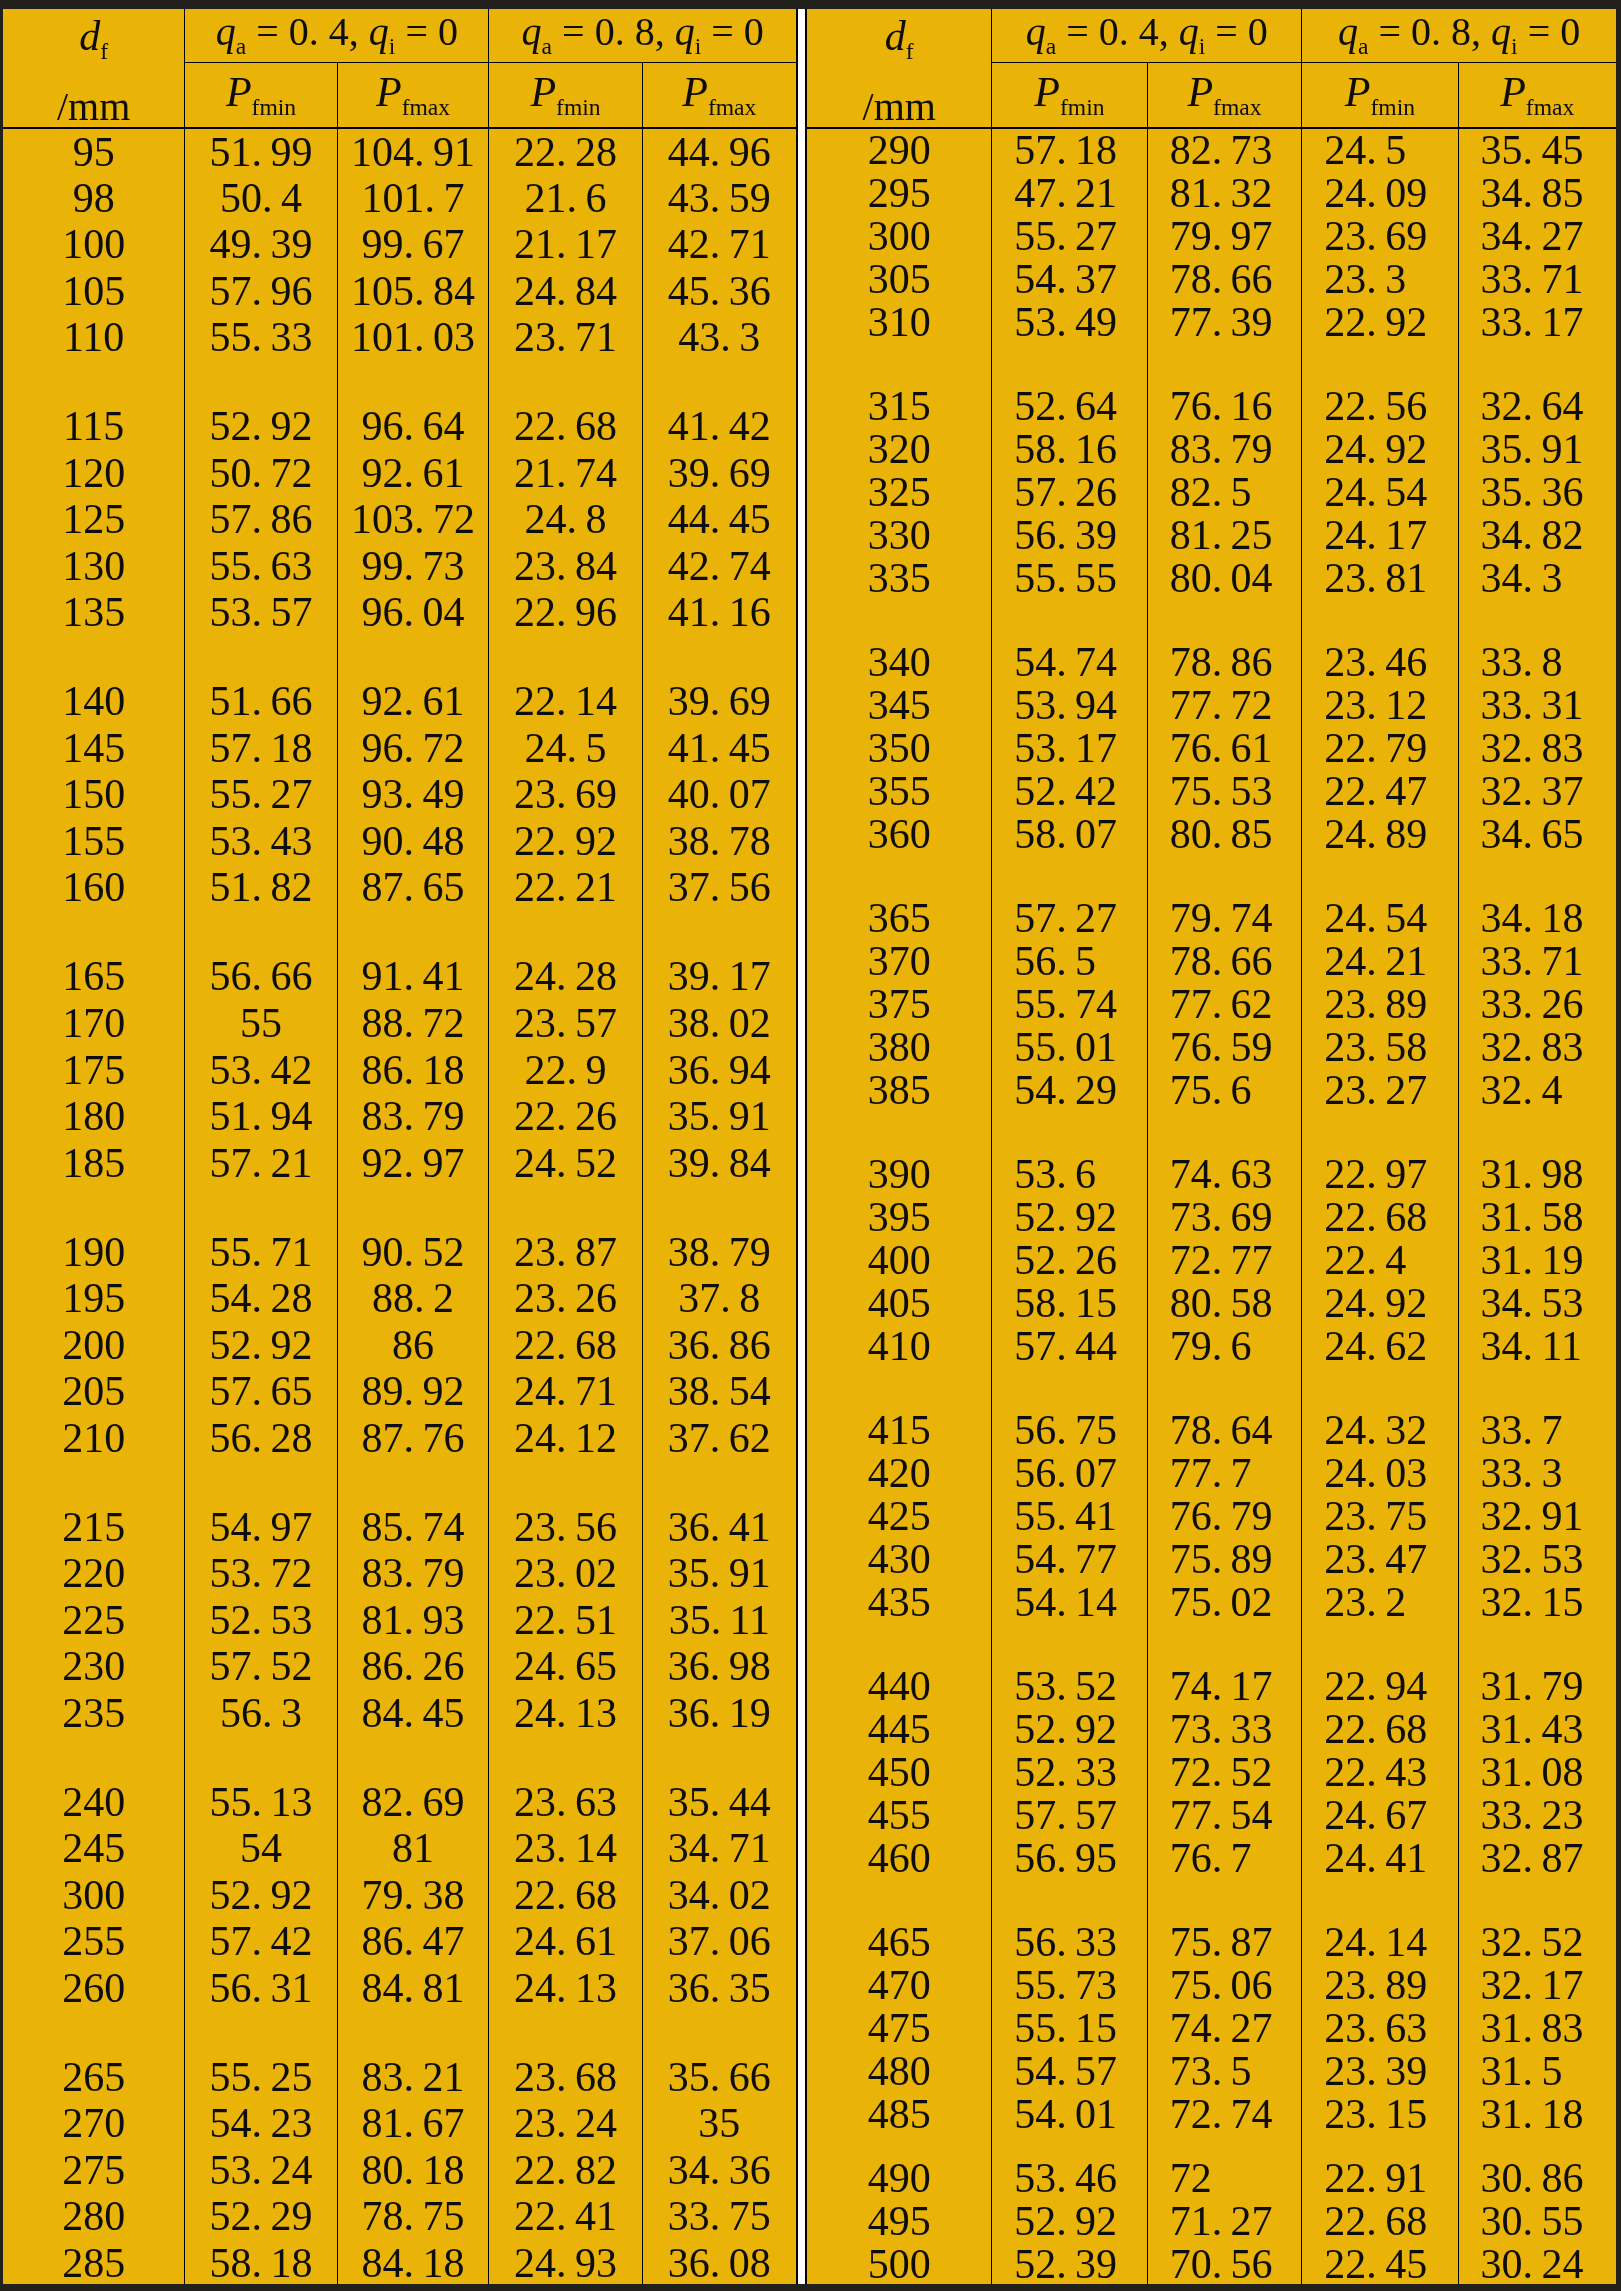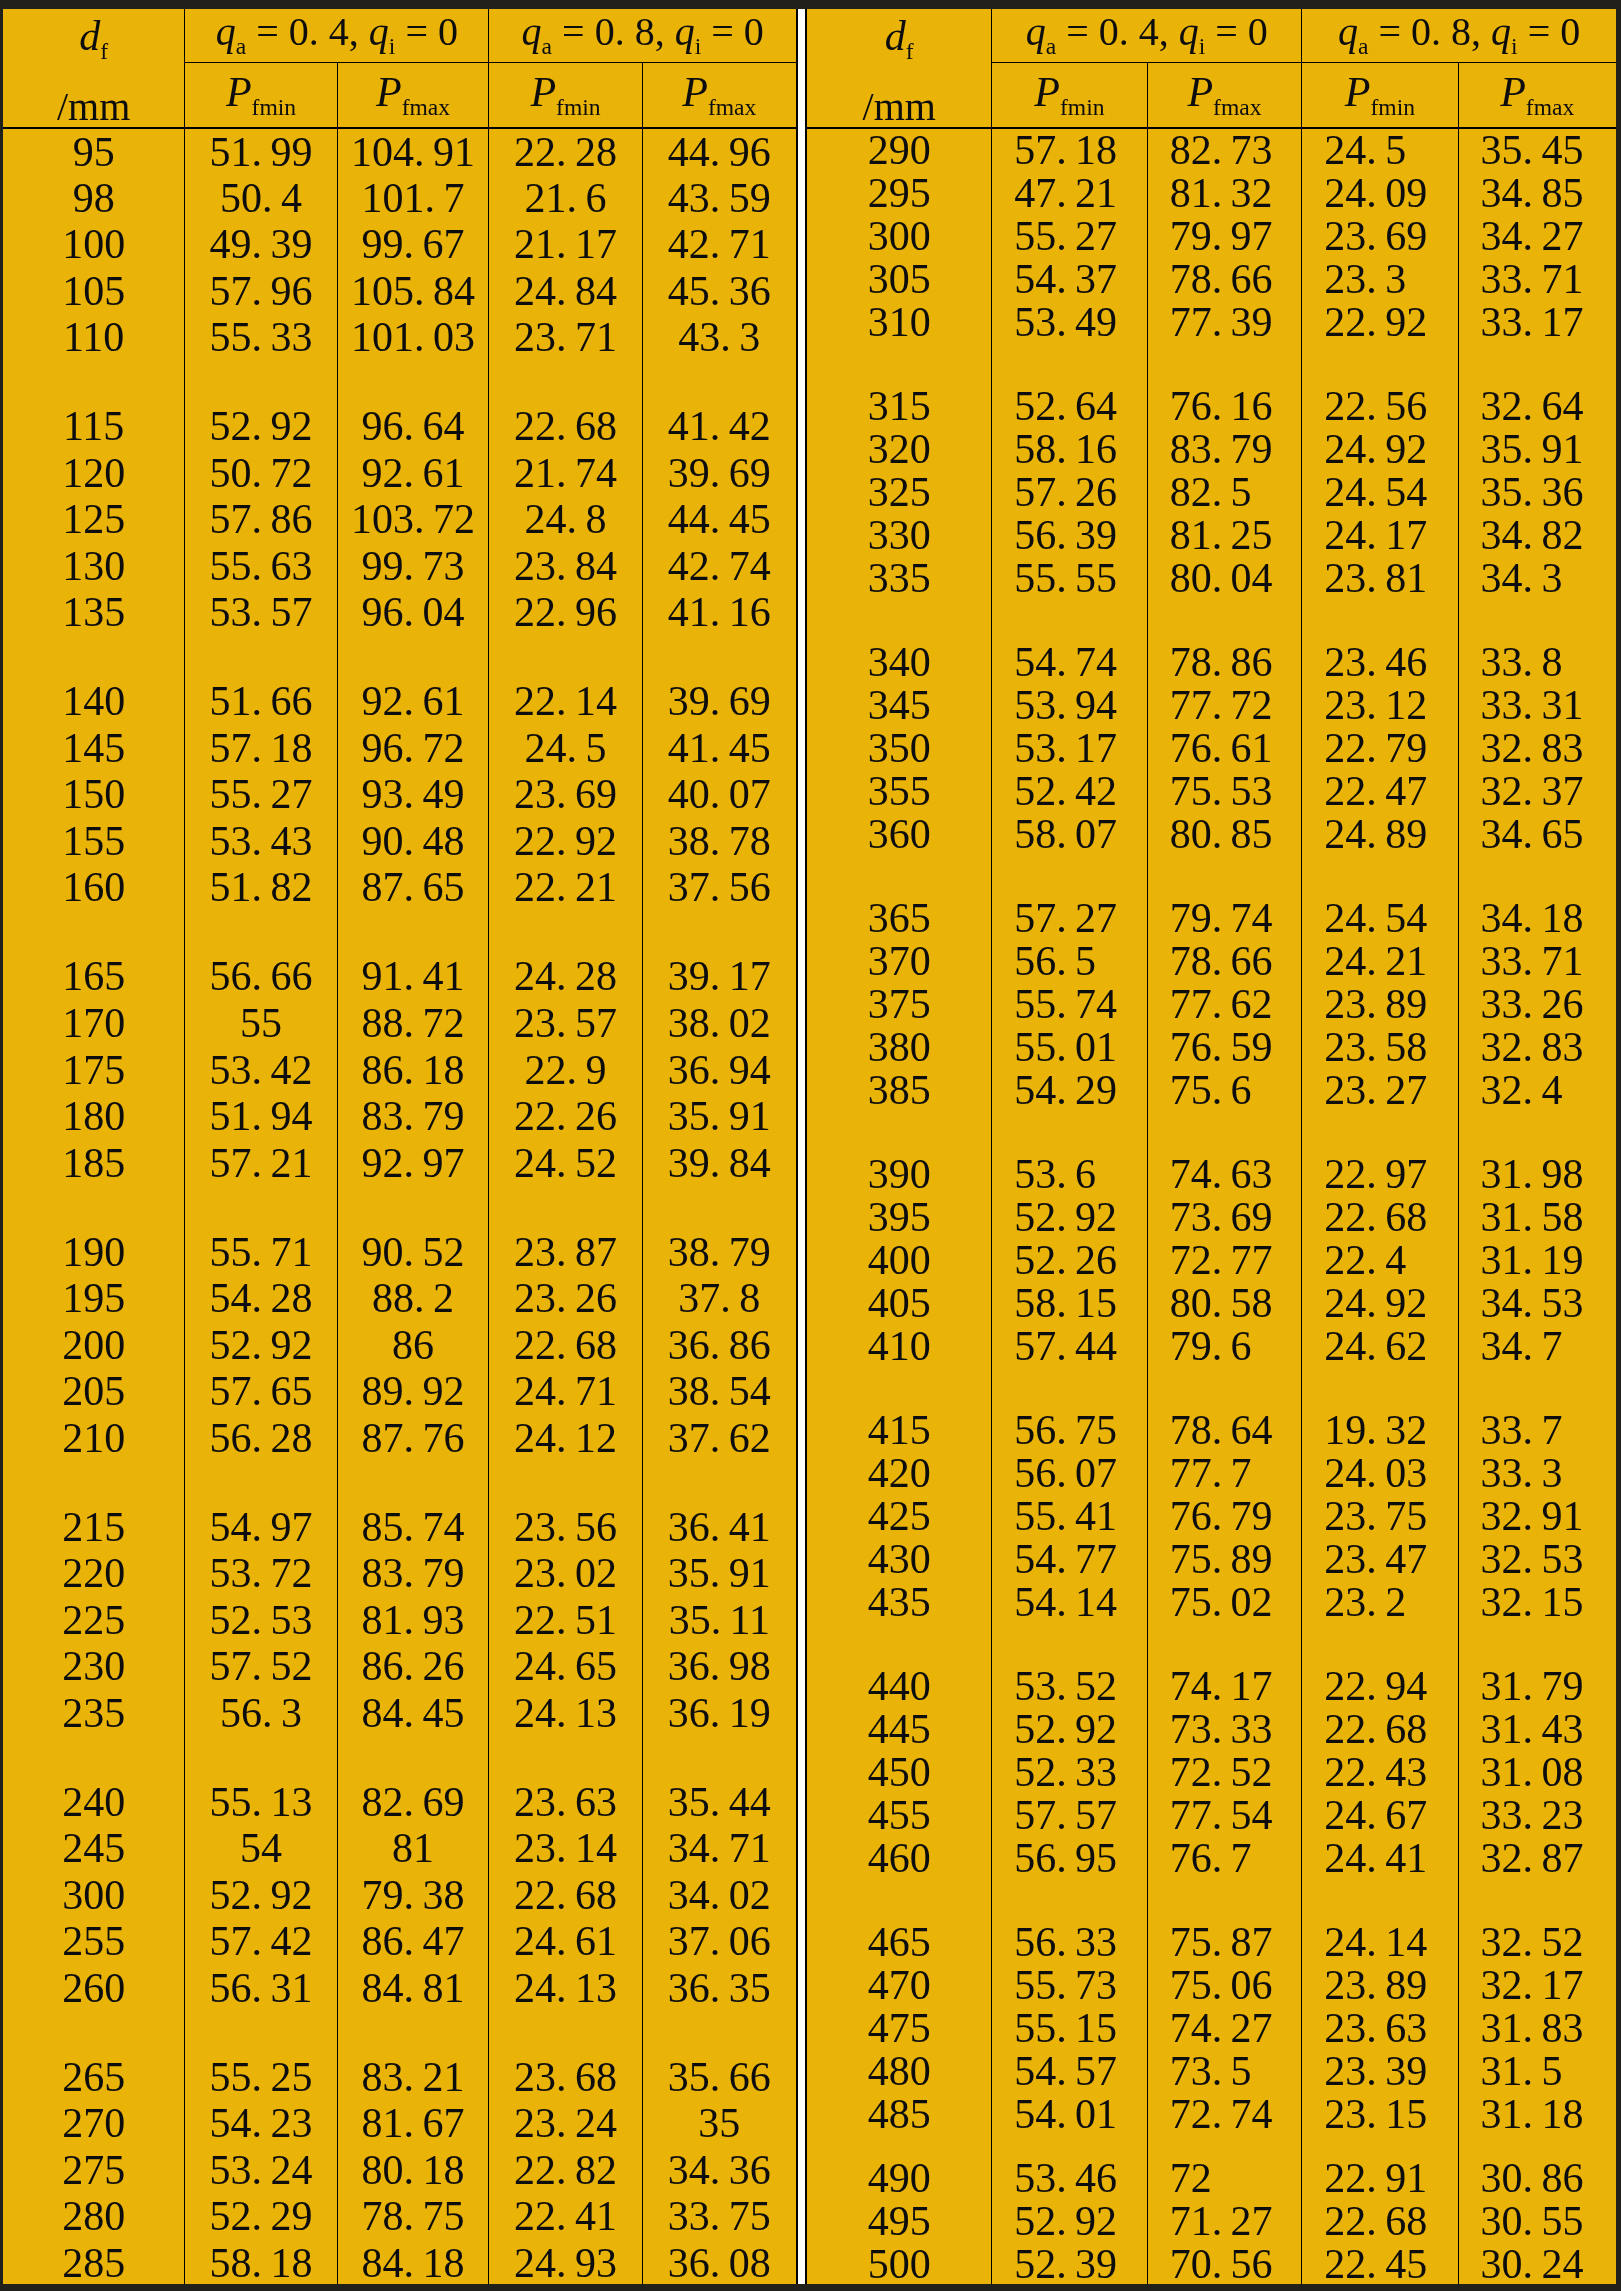--- a/index.html
+++ b/index.html
@@ -671,34 +671,34 @@
             <td>58. 15</td>
             <td>80. 58</td>
             <td>24. 92</td>
             <td>34. 53</td>
           </tr>
           <tr class="row">
             <td>410</td>
             <td>57. 44</td>
             <td>79. 6</td>
             <td>24. 62</td>
-            <td>34. 7</td>
+            <td>34. 11</td>
           </tr>
           <tr class="gap">
             <td></td>
             <td></td>
             <td></td>
             <td></td>
             <td></td>
           </tr>
           <tr class="row">
             <td>415</td>
             <td>56. 75</td>
             <td>78. 64</td>
-            <td>19. 32</td>
+            <td>24. 32</td>
             <td>33. 7</td>
           </tr>
           <tr class="row">
             <td>420</td>
             <td>56. 07</td>
             <td>77. 7</td>
             <td>24. 03</td>
             <td>33. 3</td>
           </tr>
           <tr class="row">

